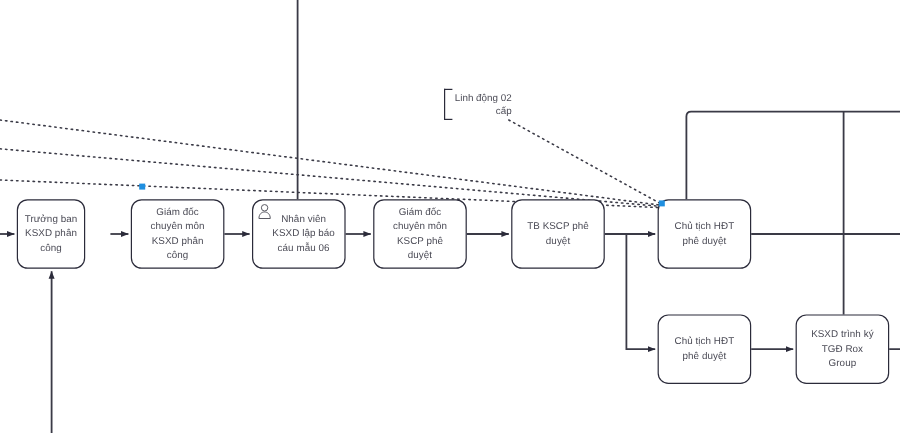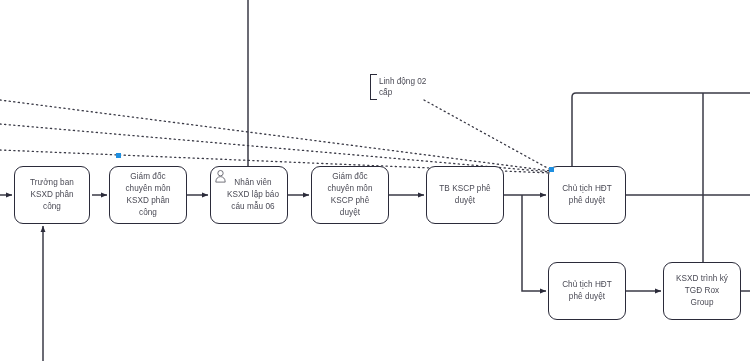--- a/index.html
+++ b/index.html
@@ -50,20 +50,21 @@
     height: 14px;
     z-index: 7;
   }
   .annotation {
     position: absolute;
     font-size: 8.2px;
     line-height: 1.4;
     color: #4a4a55;
     white-space: pre-line;
     z-index: 6;
+    text-align: right;
   }
   .annotation-bracket {
     position: absolute;
     box-sizing: border-box;
     border: 1.3px solid #2b2b3a;
     border-right: none;
     z-index: 6;
   }
   .marker {
     position: absolute;
@@ -118,21 +119,21 @@
     <path d="M0,124 L551,172"></path>
     <path d="M0,150 L551,173"></path>
     <path d="M424,100 L551,170"></path>
   </g>
 </svg>
 
 <div class="annotation-bracket" style="left:370px; top:74px; width:7px; height:26px;"></div>
 <div class="annotation" style="left:379px; top:76px;">Linh động 02
 cấp</div>
 
-<div class="node" style="left:14px; top:166px; width:76px; height:58px;">
+<div class="node" style="left:14px; top:166px; width:57px; height:58px;">
   <span class="node-label">Trưởng ban
 KSXD phân
 công</span>
 </div>
 
 <div class="node" style="left:109px; top:166px; width:78px; height:58px;">
   <span class="node-label">Giám đốc
 chuyên môn
 KSXD phân
 công</span>

